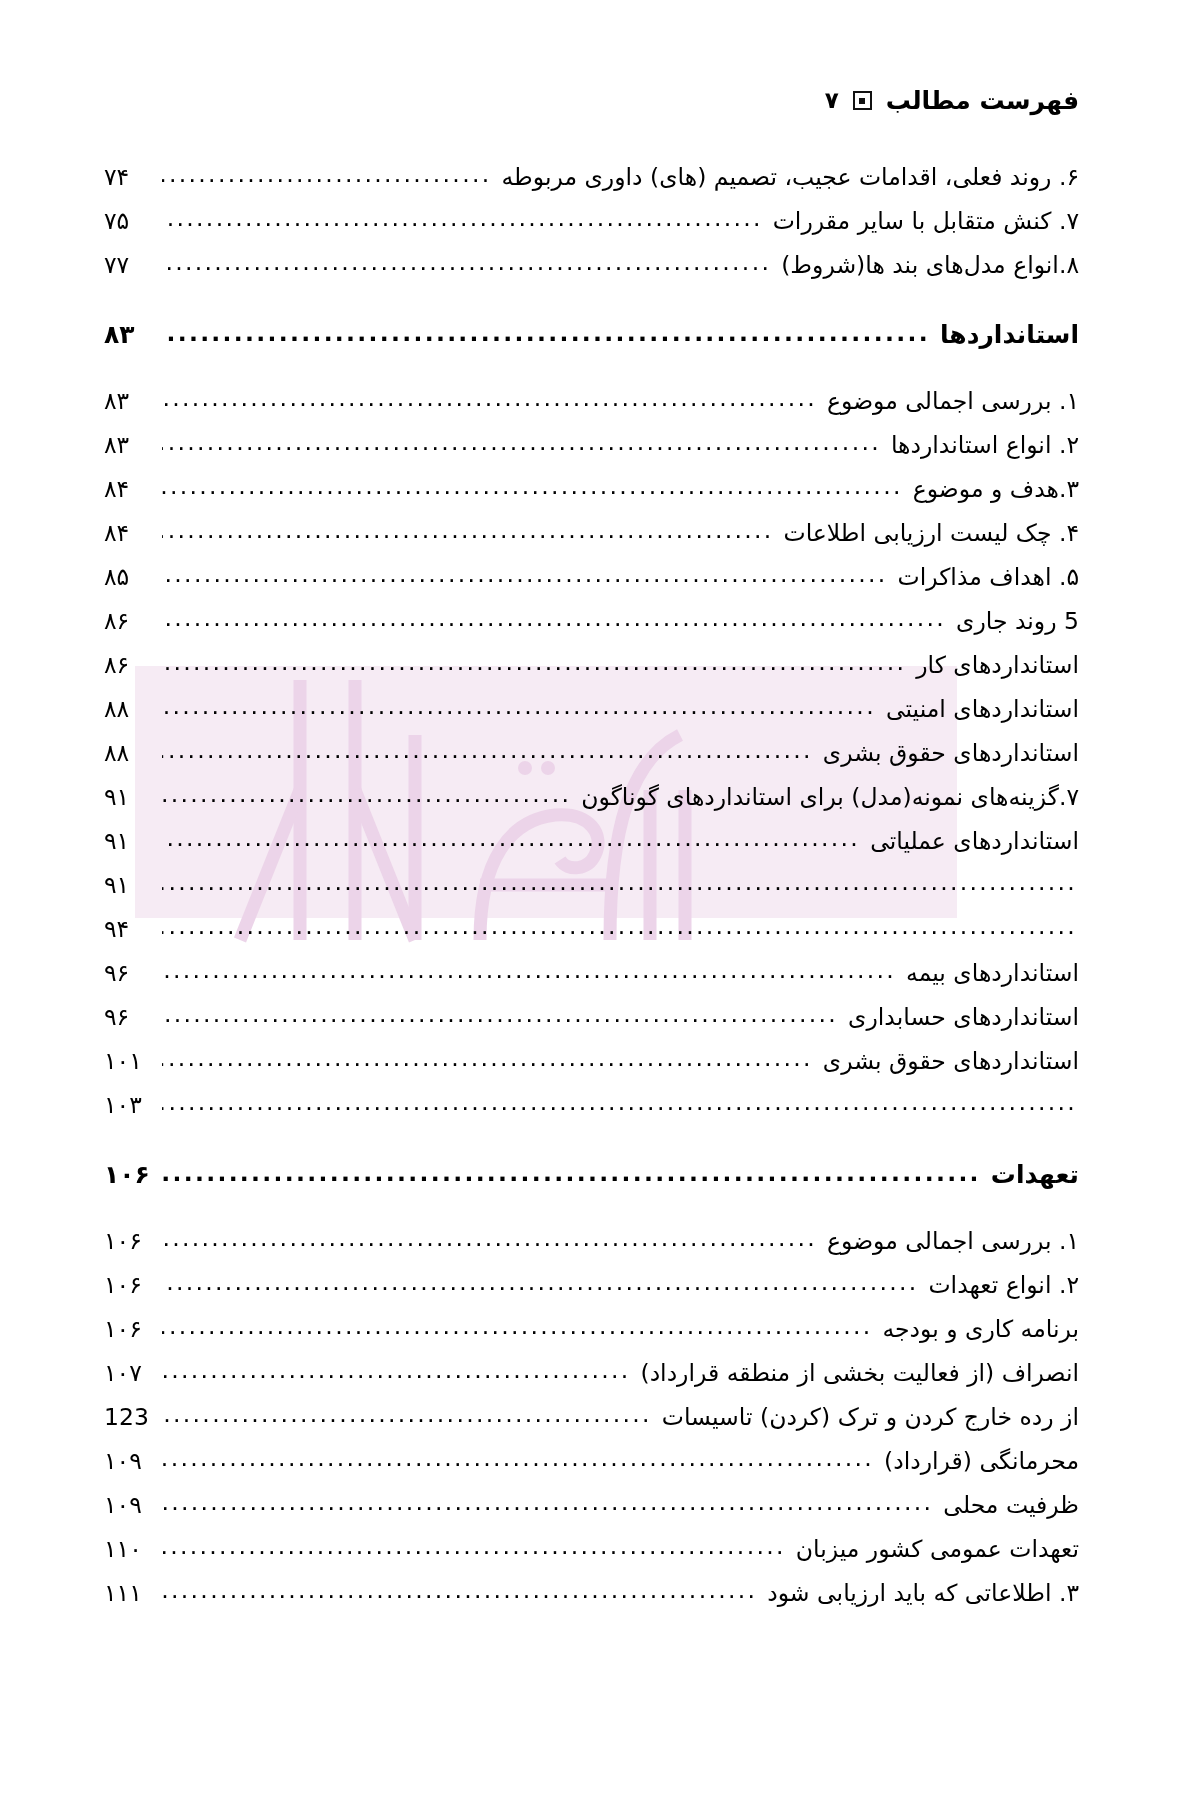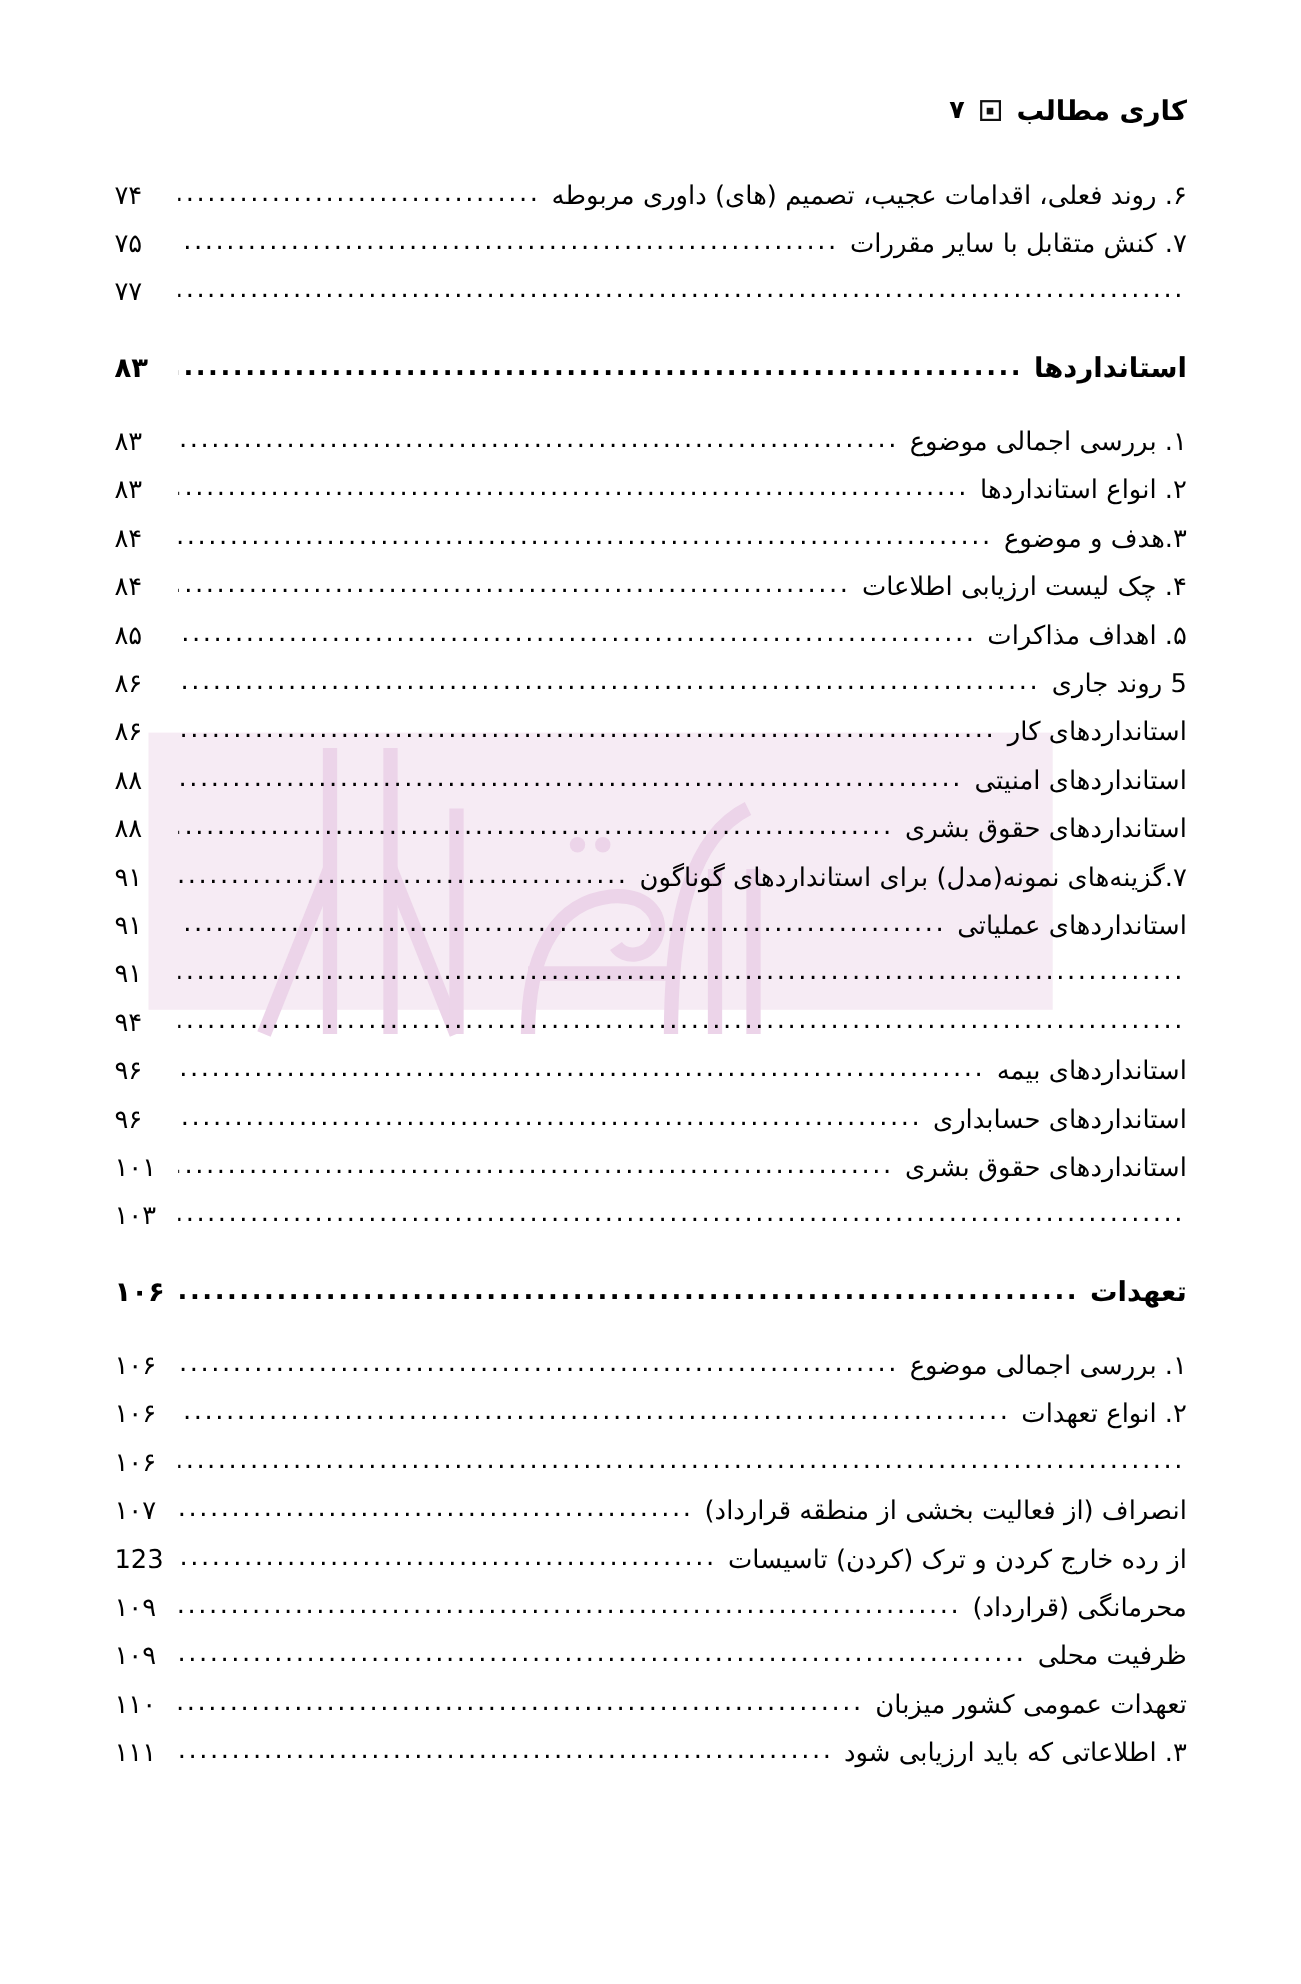--- a/index.html
+++ b/index.html
@@ -165,39 +165,40 @@
         <path d="M300 245 L430 245"></path>
       </g>
       <g fill="#ecd4e9">
         <circle cx="345" cy="128" r="7"></circle>
         <circle cx="368" cy="128" r="7"></circle>
       </g>
     </svg>
   </div>
 
   <div class="toc-header">
-    <span class="title">کاری مطالب</span>
+    <span class="title">فهرست مطالب</span>
     <span class="header-icon">
         <i></i>
       </span>
     <span class="folio">۷</span>
   </div>
 
   <div class="toc-body">
       <div class="toc-row">
         <span class="label">۶. روند فعلی، اقدامات عجیب، تصمیم (های) داوری مربوطه</span>
         <span class="leader"></span>
         <span class="page-no">۷۴</span>
       </div>
       <div class="toc-row">
         <span class="label">۷. کنش متقابل با سایر مقررات</span>
         <span class="leader"></span>
         <span class="page-no">۷۵</span>
       </div>
       <div class="toc-row">
+        <span class="label">۸.انواع مدل‌های بند ها(شروط)</span>
         <span class="leader"></span>
         <span class="page-no">۷۷</span>
       </div>
       <div class="toc-row heading spacer-before spacer-after">
         <span class="label">استانداردها</span>
         <span class="leader"></span>
         <span class="page-no">۸۳</span>
       </div>
       <div class="toc-row">
         <span class="label">۱. بررسی اجمالی موضوع</span>
@@ -290,20 +291,21 @@
         <span class="label">۱. بررسی اجمالی موضوع</span>
         <span class="leader"></span>
         <span class="page-no">۱۰۶</span>
       </div>
       <div class="toc-row">
         <span class="label">۲. انواع تعهدات</span>
         <span class="leader"></span>
         <span class="page-no">۱۰۶</span>
       </div>
       <div class="toc-row indent-1">
+        <span class="label">برنامه کاری و بودجه</span>
         <span class="leader"></span>
         <span class="page-no">۱۰۶</span>
       </div>
       <div class="toc-row indent-1">
         <span class="label">انصراف (از فعالیت بخشی از منطقه قرارداد)</span>
         <span class="leader"></span>
         <span class="page-no">۱۰۷</span>
       </div>
       <div class="toc-row indent-1">
         <span class="label">از رده خارج کردن و ترک (کردن) تاسیسات</span>

